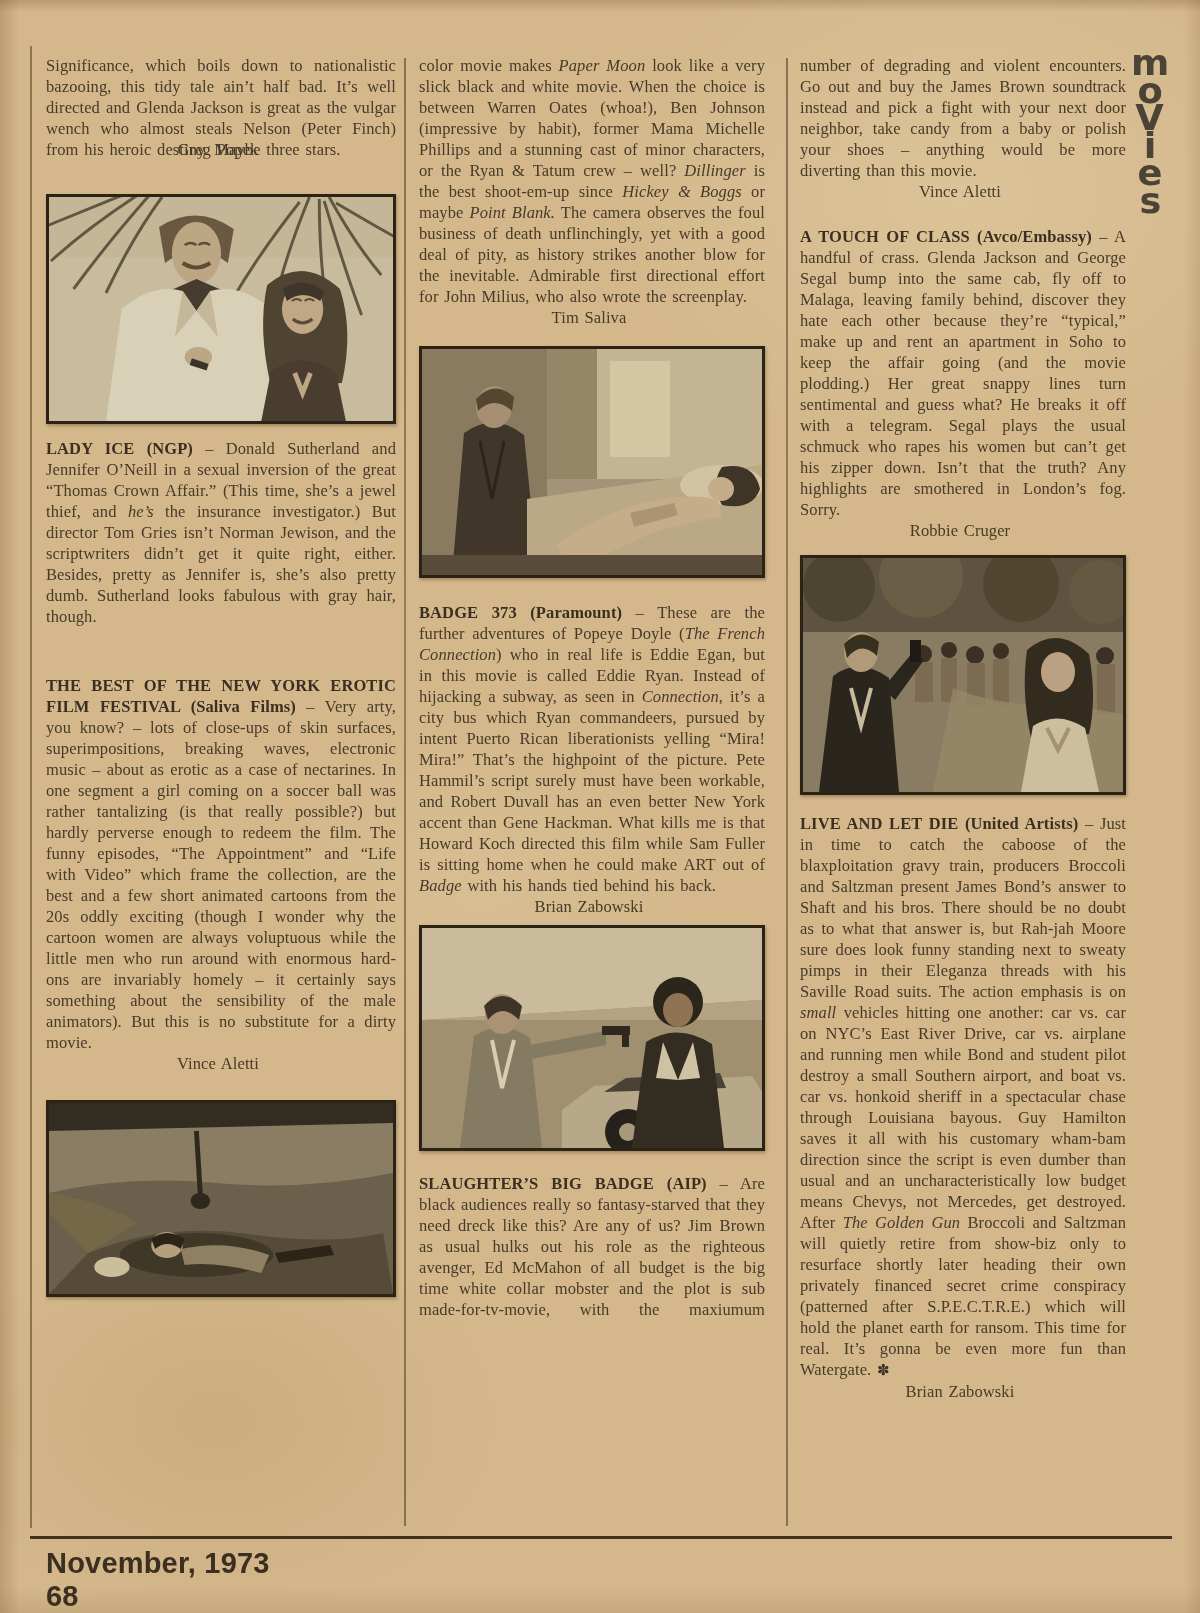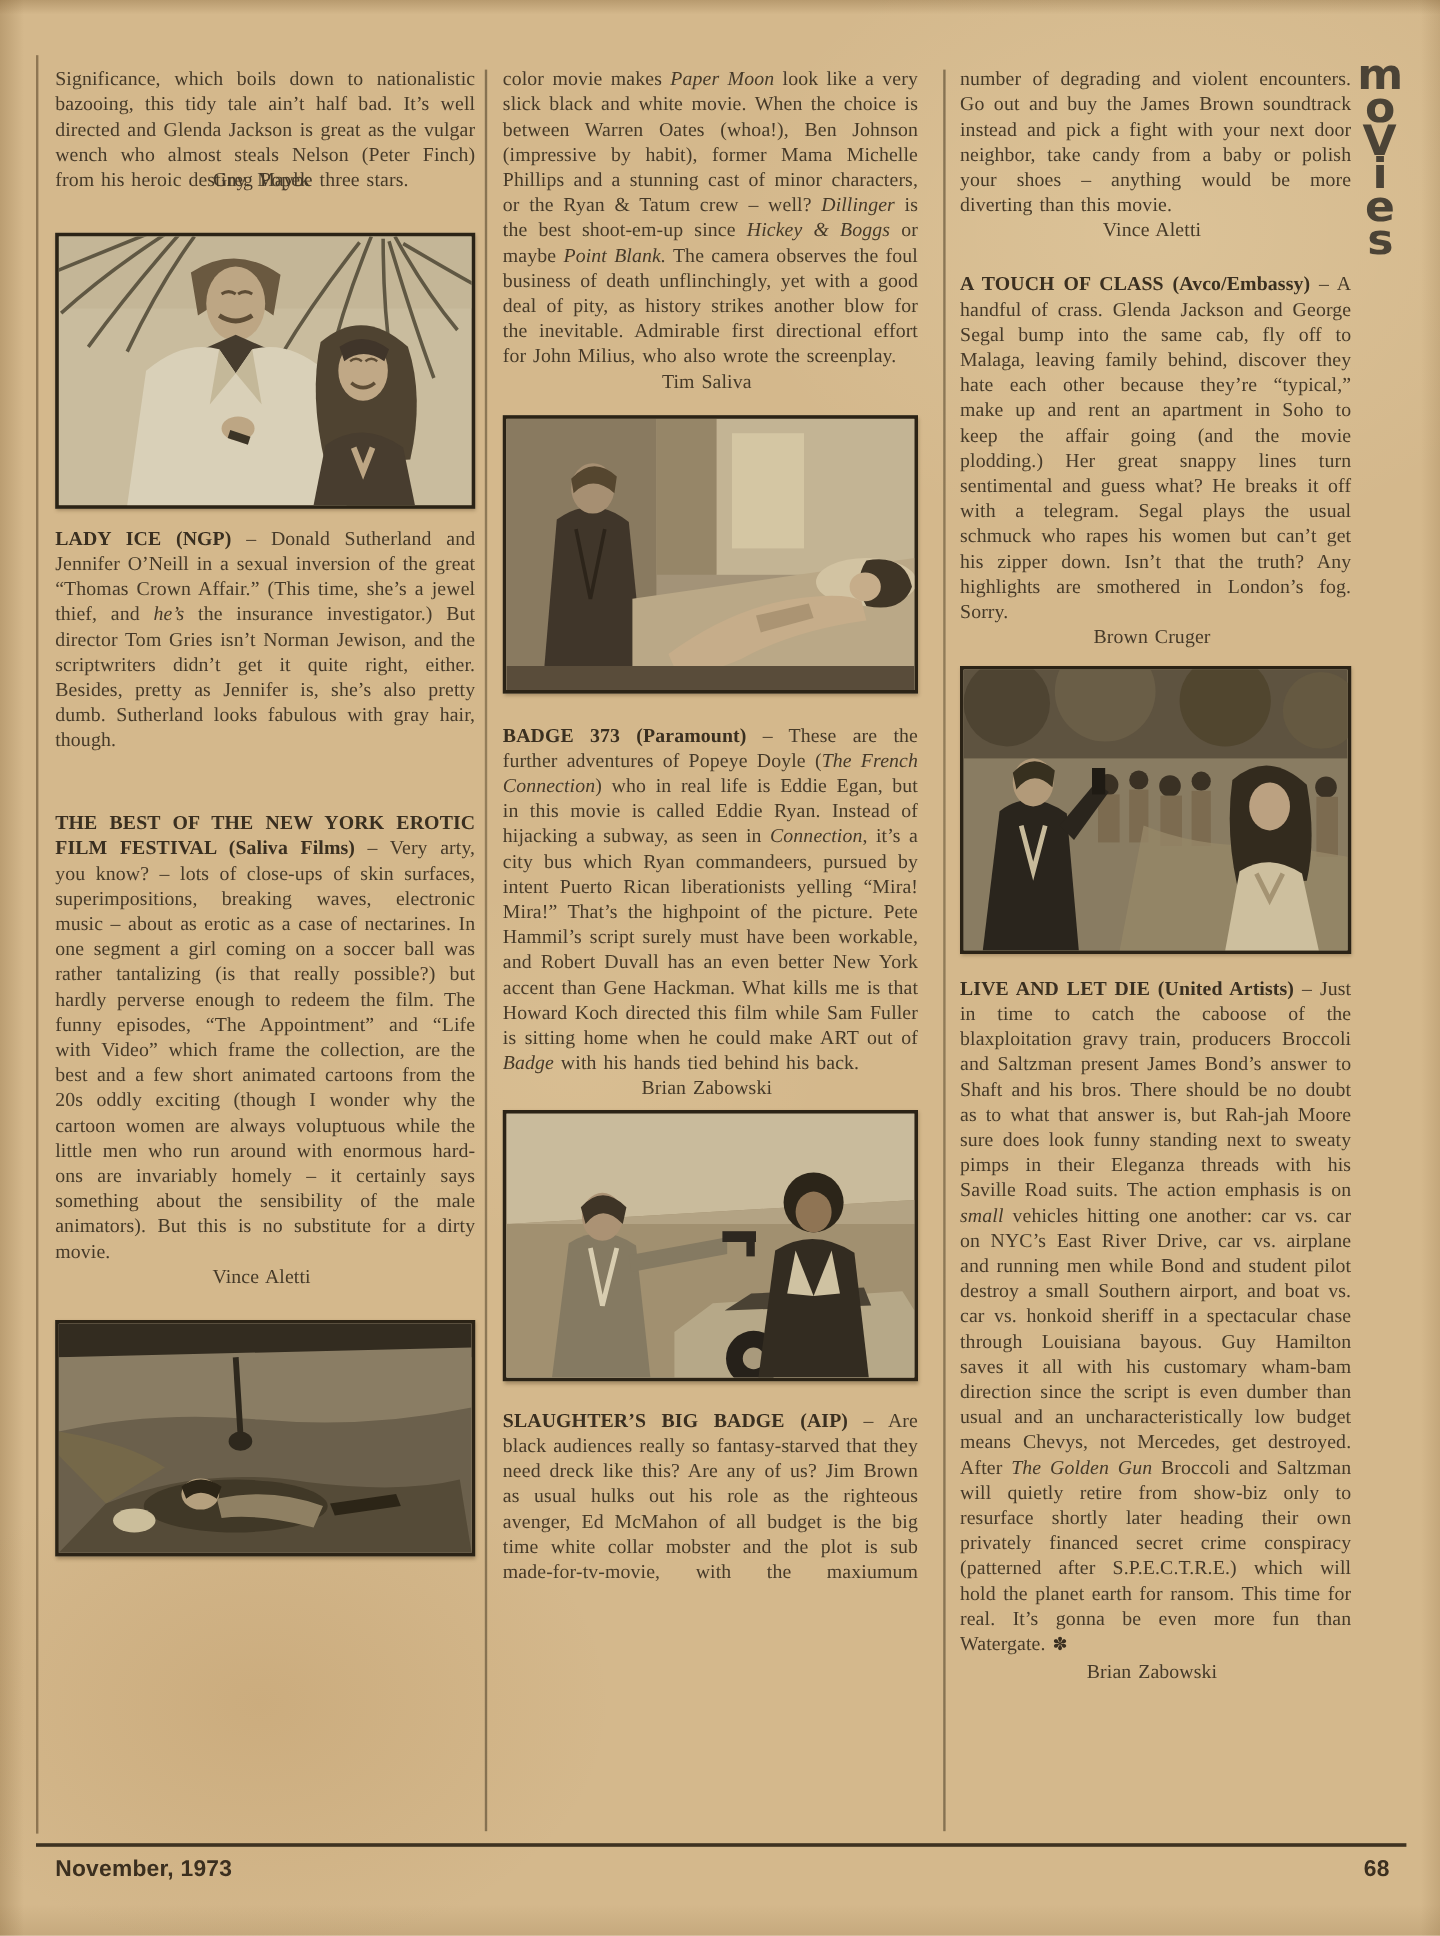--- a/index.html
+++ b/index.html
@@ -35,21 +35,21 @@
   #rule1{left:404px;} #rule2{left:786px;}
   .edge-line{position:absolute;left:30px;top:46px;height:1482px;width:2px;
              background:rgba(72,52,26,.5);}
   .logo{position:absolute;left:1127px;top:50px;width:46px;display:flex;flex-direction:column;
         align-items:center;font-family:"DejaVu Sans",sans-serif;font-weight:bold;
         font-size:35px;line-height:27.5px;color:#4b4336;}
   .logo span{display:block;transform:scaleX(1.05);}
   .footer-rule{position:absolute;left:30px;right:28px;top:1536px;height:3px;background:#3e3221;}
   .footer{position:absolute;top:1547px;left:46px;right:42px;display:flex;
           justify-content:space-between;font-family:"Liberation Sans",sans-serif;
-          font-weight:bold;font-size:19px;color:#3b2f1f;letter-spacing:.2px;}
+          font-weight:bold;font-size:29px;color:#3b2f1f;letter-spacing:.2px;flex-direction:column;}
   .dingbat{color:#3a2f20;font-size:15px;letter-spacing:2px;}
   .mt14{margin-top:14px;} .mt16{margin-top:16px;} .mt18{margin-top:18px;}
   .mt22{margin-top:22px;} .mt24{margin-top:24px;} .mt26{margin-top:26px;} .mt34{margin-top:34px;} .mt48{margin-top:48px;}
   .mt8{margin-top:8px;}
 </style>
 </head>
 <body>
 
 <div class="page">
 
@@ -185,21 +185,21 @@
     </figure>
 
     <p class="body cut mt22"><strong class="title">SLAUGHTER’S BIG BADGE (AIP)</strong><span><span> – Are black audiences really so fantasy-starved that they need dreck like this? Are any of us? Jim Brown as usual hulks out his role as the righteous avenger, Ed McMahon of all budget is the big time white collar mobster and the plot is sub made-for-tv-movie, with the maxiumum</span></span></p>
   </div>
 
   <div class="col" id="col3">
     <p class="body"><span><span>number of degrading and violent encounters. Go out and buy the James Brown soundtrack instead and pick a fight with your next door neighbor, take candy from a baby or polish your shoes – anything would be more diverting than this movie.</span></span></p>
     <p class="byline">Vince Aletti</p>
 
     <p class="body mt24"><strong class="title">A TOUCH OF CLASS (Avco/Embassy)</strong><span><span> – A handful of crass. Glenda Jackson and George Segal bump into the same cab, fly off to Malaga, leaving family behind, discover they hate each other because they’re “typical,” make up and rent an apartment in Soho to keep the affair going (and the movie plodding.) Her great snappy lines turn sentimental and guess what? He breaks it off with a telegram. Segal plays the usual schmuck who rapes his women but can’t get his zipper down. Isn’t that the truth? Any highlights are smothered in London’s fog. Sorry.</span></span></p>
-    <p class="byline">Brown Cruger</p>
+    <p class="byline">Robbie Cruger</p>
 
     <figure class="photo mt14">
       <svg viewBox="0 0 320 234" height="234" preserveAspectRatio="none" aria-hidden="true">
         <rect width="320" height="234" fill="#897c62"></rect>
         <rect width="320" height="74" fill="#5e5340"></rect>
         <circle cx="36" cy="28" r="36" fill="#4e4432"></circle>
         <circle cx="118" cy="18" r="42" fill="#6a5e47"></circle>
         <circle cx="218" cy="26" r="38" fill="#51462f"></circle>
         <circle cx="298" cy="34" r="32" fill="#655941"></circle>
         <g fill="#3a3124">

